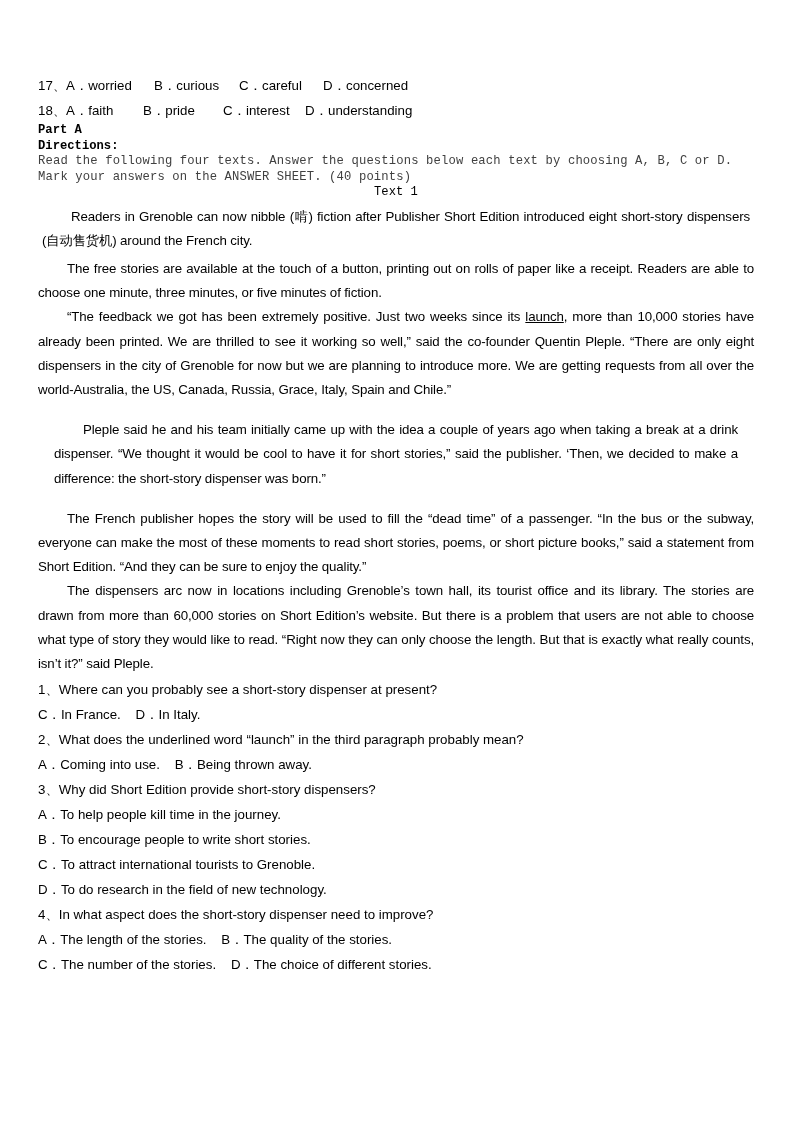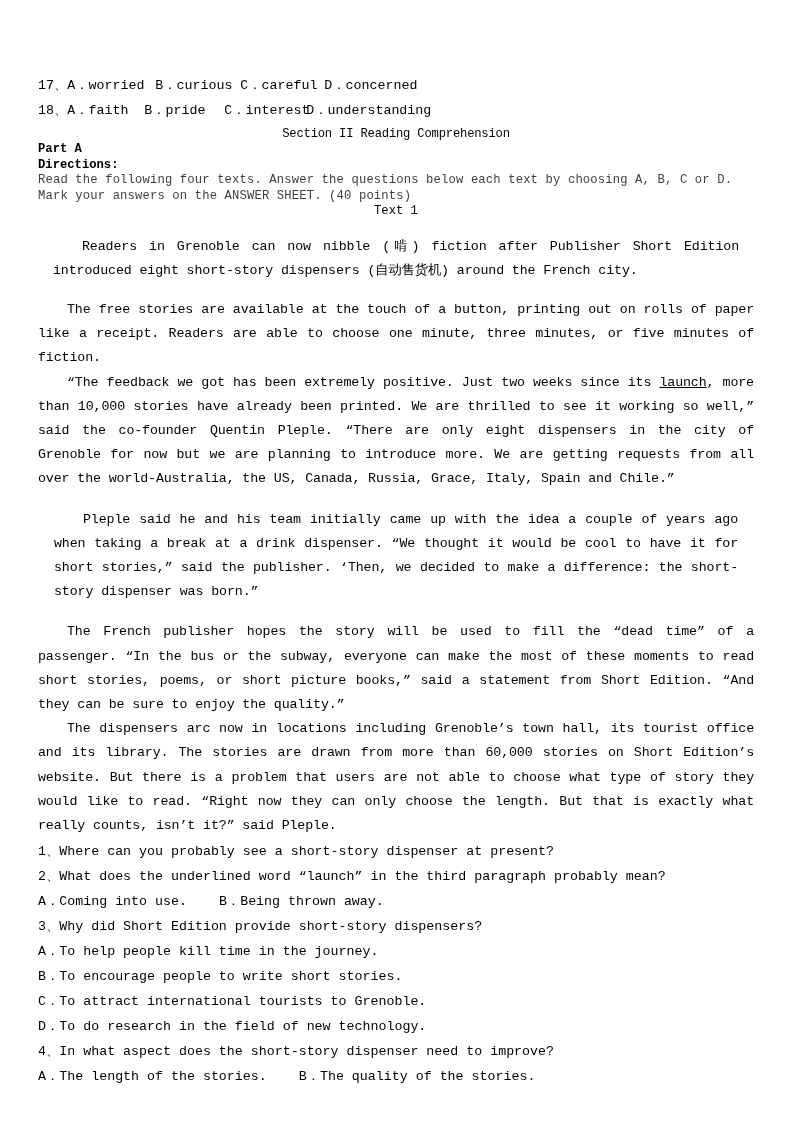--- a/index.html
+++ b/index.html
@@ -1,18 +1,18 @@
 <!DOCTYPE html>
 <html><head>
 <meta charset="utf-8">
 <style>
   html, body { margin: 0; padding: 0; background: #ffffff; }
   body { width: 794px; height: 1123px; position: relative; overflow: hidden; color: #000; }
   .page { position: absolute; left: 38px; top: 73px; width: 716px; }
-  .serif { font-family: Liberation Mono, monospace; font-size: 13.3px; }
+  .serif { font-family: Liberation Sans, sans-serif; font-size: 13.3px; }
   .mono { font-family: "Liberation Mono", "DejaVu Sans Mono", monospace; font-size: 12.2px; }
   .optrow { height: 25px; line-height: 25px; white-space: pre; }
   .optrow span.opt { display: inline-block; }
   .center { text-align: center; }
   .sec-title { height: 16px; line-height: 16px; margin-top: 3px; letter-spacing: -0.2px; }
   .mono-line { line-height: 15.5px; }
   .bold { font-weight: bold; }
   .dir-text { color: #404040; letter-spacing: 0.15px; }
   .para { text-indent: 29px; line-height: 24.2px; text-align: justify; letter-spacing: -0.12px; }
   .q-line { height: 25px; line-height: 25px; white-space: pre; }
@@ -21,44 +21,45 @@
 </head>
 <body>
 
 <div class="page">
 
   <div class="serif">
     <div class="optrow"><span>17</span>、<span class="opt" style="width:88px">A．<span>worried</span></span><span class="opt" style="width:85px">B．<span>curious</span></span><span class="opt" style="width:84px">C．<span>careful</span></span><span class="opt">D．<span>concerned</span></span></div>
     <div class="optrow"><span>18</span>、<span class="opt" style="width:77px">A．<span>faith</span></span><span class="opt" style="width:80px">B．<span>pride</span></span><span class="opt" style="width:82px">C．<span>interest</span></span><span class="opt">D．<span>understanding</span></span></div>
   </div>
 
-  <div class="mono center sec-title">Section II Reading Comprehension</div>
   <div class="mono mono-line bold">Part A</div>
   <div class="mono mono-line bold">Directions:</div>
   <div class="mono mono-line dir-text">Read the following four texts. Answer the questions below each text by choosing A, B, C or D. Mark your answers on the ANSWER SHEET. (40 points)</div>
   <div class="mono mono-line center">Text 1</div>
 
   <div class="serif">
-    <p class="para" style="margin:15px">Readers in Grenoble can now nibble (啃) fiction after Publisher Short Edition introduced eight short-story dispensers (自动售货机) around the French city.</p>
+    <p class="para" style="margin:4px">Readers in Grenoble can now nibble (啃) fiction after Publisher Short Edition introduced eight short-story dispensers (自动售货机) around the French city.</p>
     <p class="para" style="margin:0">The free stories are available at the touch of a button, printing out on rolls of paper like a receipt. Readers are able to choose one minute, three minutes, or five minutes of fiction.</p>
     <p class="para" style="margin:0"><span>“The feedback we got has been extremely positive. Just two weeks since its </span><u>launch</u><span>, more than 10,000 stories have already been printed. We are thrilled to see it working so well,” said the co-founder Quentin Pleple. “There are only eight dispensers in the city of Grenoble for now but we are planning to introduce more. We are getting requests from all over the world-Australia, the US, Canada, Russia, Grace, Italy, Spain and Chile.”</span></p>
     <p class="para" style="margin:16px">Pleple said he and his team initially came up with the idea a couple of years ago when taking a break at a drink dispenser. “We thought it would be cool to have it for short stories,” said the publisher. ‘Then, we decided to make a difference: the short-story dispenser was born.”</p>
     <p class="para" style="margin:0">The French publisher hopes the story will be used to fill the “dead time” of a passenger. “In the bus or the subway, everyone can make the most of these moments to read short stories, poems, or short picture books,” said a statement from Short Edition. “And they can be sure to enjoy the quality.”</p>
     <p class="para" style="margin:0">The dispensers arc now in locations including Grenoble’s town hall, its tourist office and its library. The stories are drawn from more than 60,000 stories on Short Edition’s website. But there is a problem that users are not able to choose what type of story they would like to read. “Right now they can only choose the length. But that is exactly what really counts, isn’t it?” said Pleple.</p>
   </div>
 
   <div class="serif" style="margin-top:1px">
 
     <div class="q-line"><span>1</span>、<span>Where can you probably see a short-story dispenser at present?</span></div>
+    <div class="q-line"><span>C．<span>In France.</span></span>    <span>D．<span>In Italy.</span></span></div>
 
     <div class="q-line"><span>2</span>、<span>What does the underlined word “launch” in the third paragraph probably mean?</span></div>
     <div class="q-line"><span>A．<span>Coming into use.</span></span>    <span>B．<span>Being thrown away.</span></span></div>
 
     <div class="q-line"><span>3</span>、<span>Why did Short Edition provide short-story dispensers?</span></div>
     <div class="q-line">A．<span>To help people kill time in the journey.</span></div>
     <div class="q-line">B．<span>To encourage people to write short stories.</span></div>
     <div class="q-line">C．<span>To attract international tourists to Grenoble.</span></div>
     <div class="q-line">D．<span>To do research in the field of new technology.</span></div>
 
     <div class="q-line"><span>4</span>、<span>In what aspect does the short-story dispenser need to improve?</span></div>
     <div class="q-line"><span>A．<span>The length of the stories.</span></span>    <span>B．<span>The quality of the stories.</span></span></div>
+    <div class="q-line"><span>C．<span>The number of the stories.</span></span>    <span>D．<span>The choice of different stories.</span></span></div>
   </div>
 </div>
 
 </body></html>

